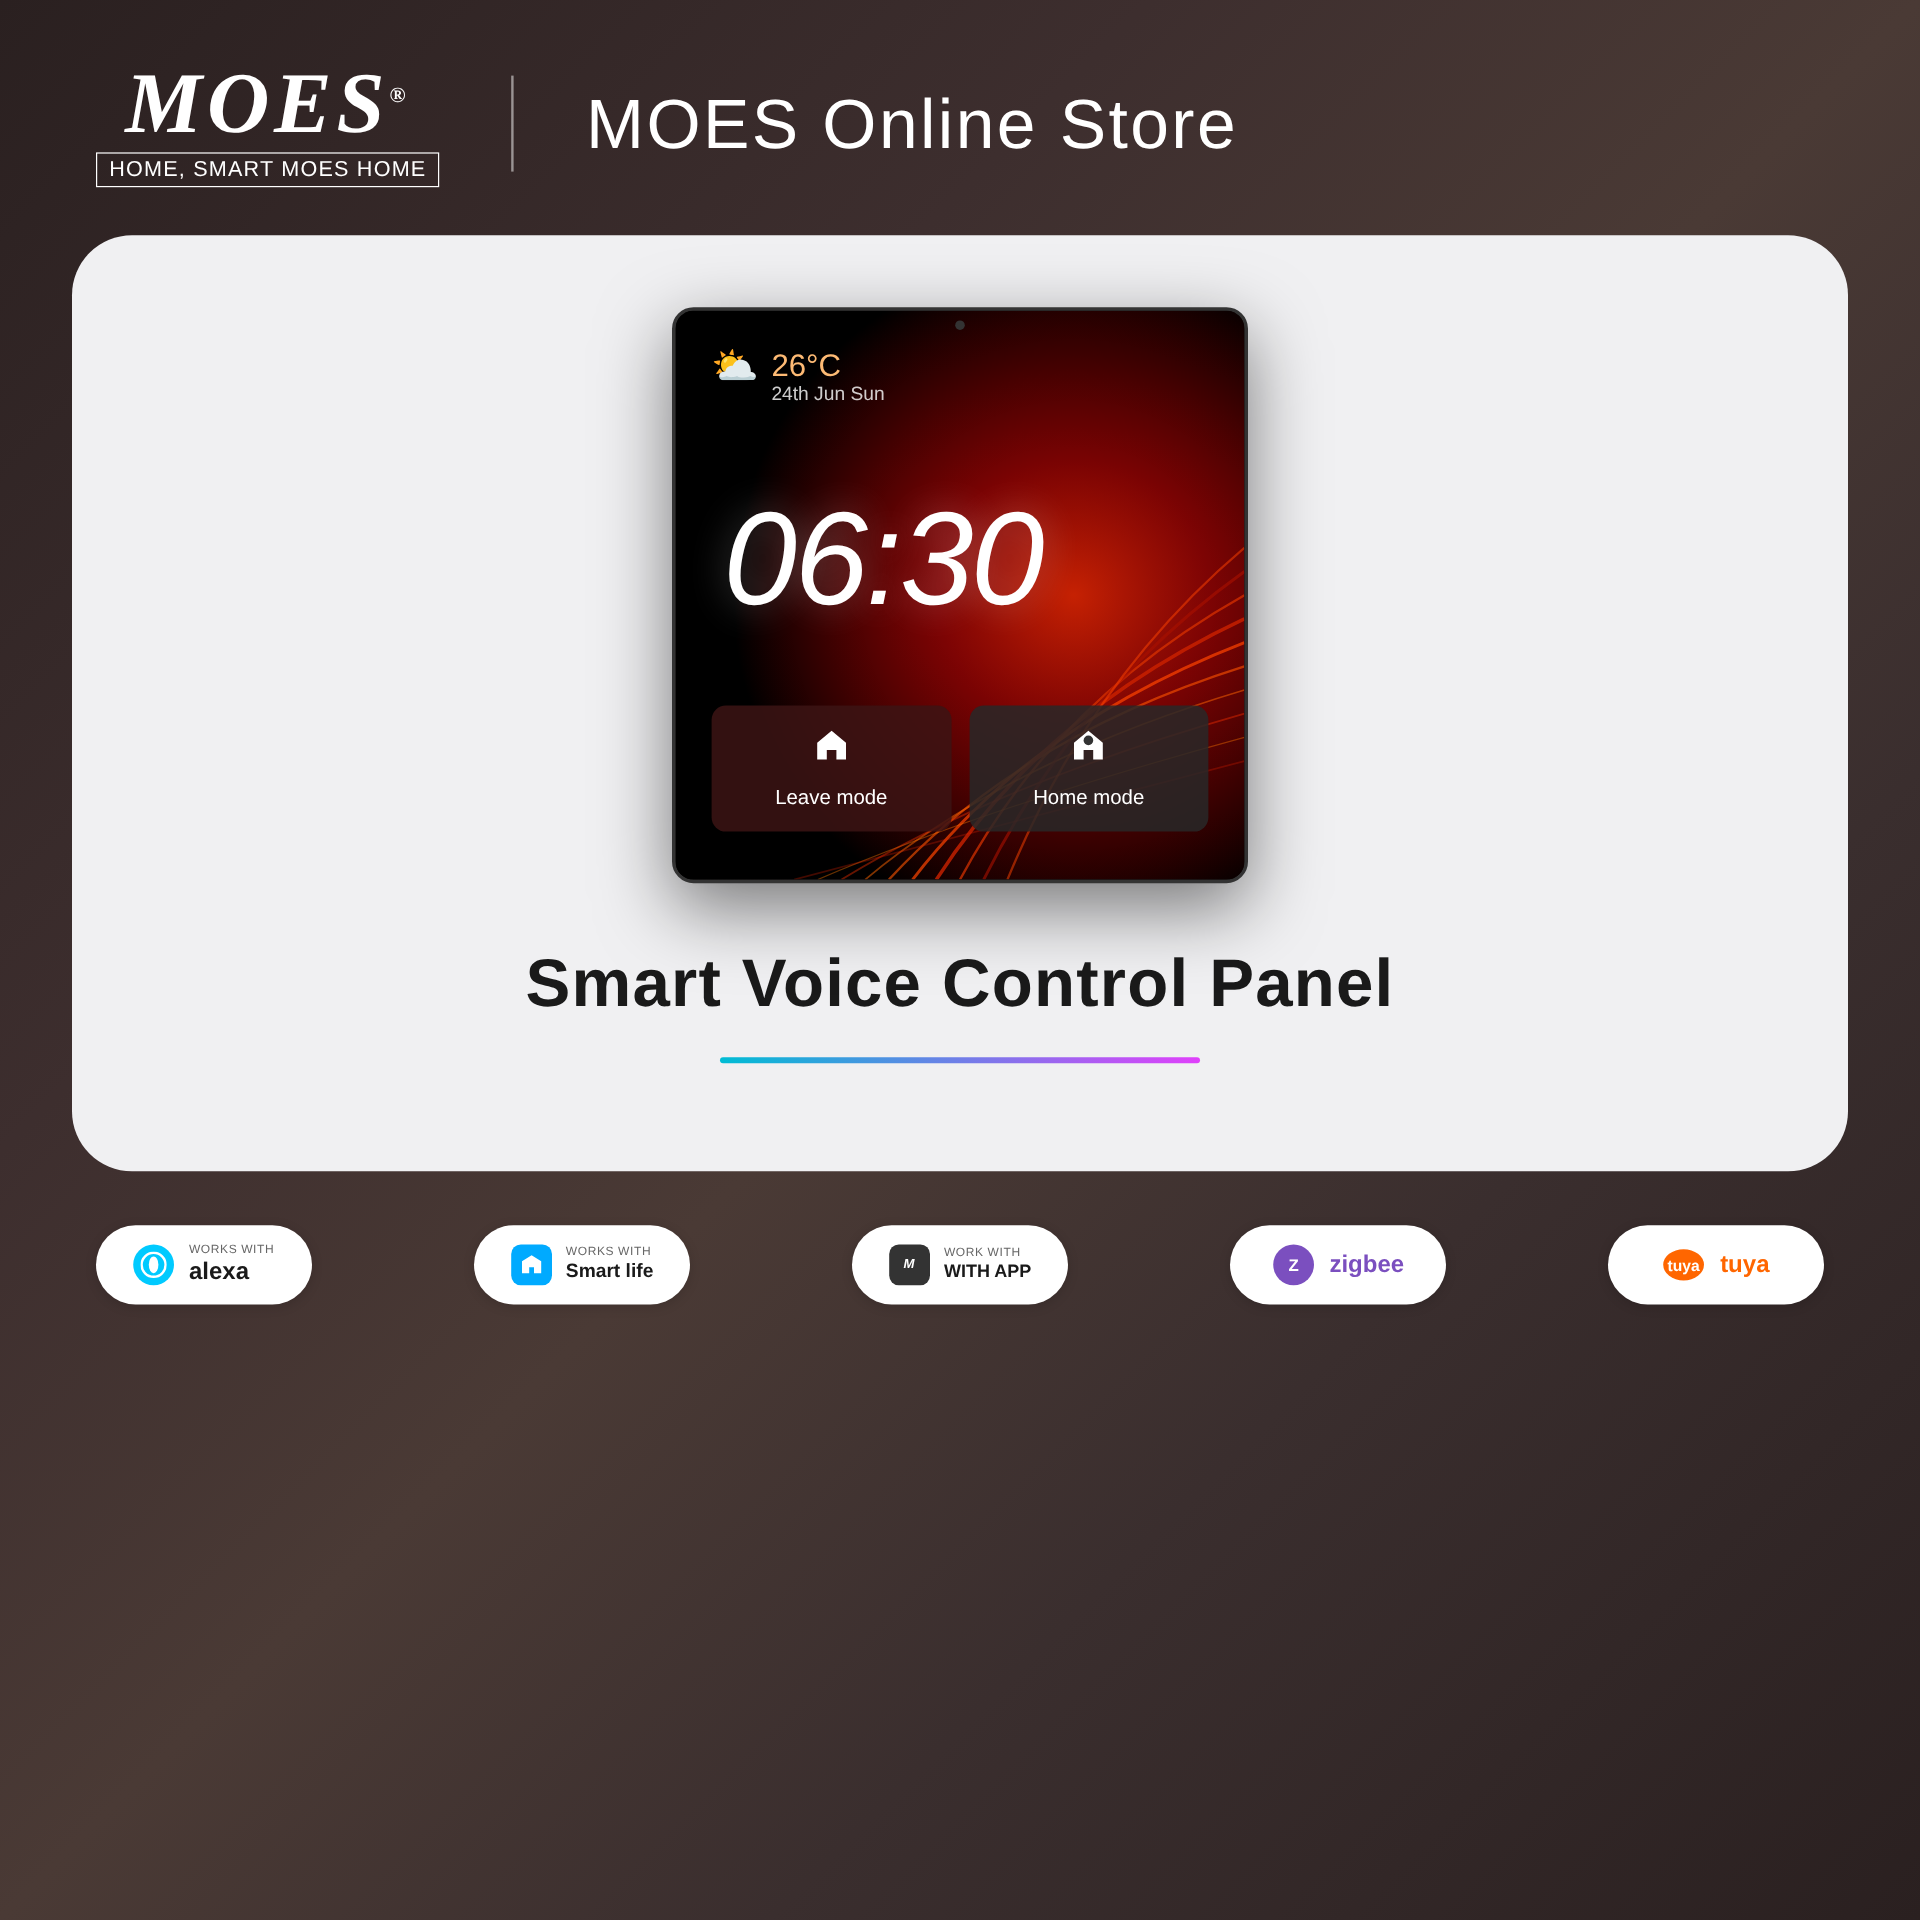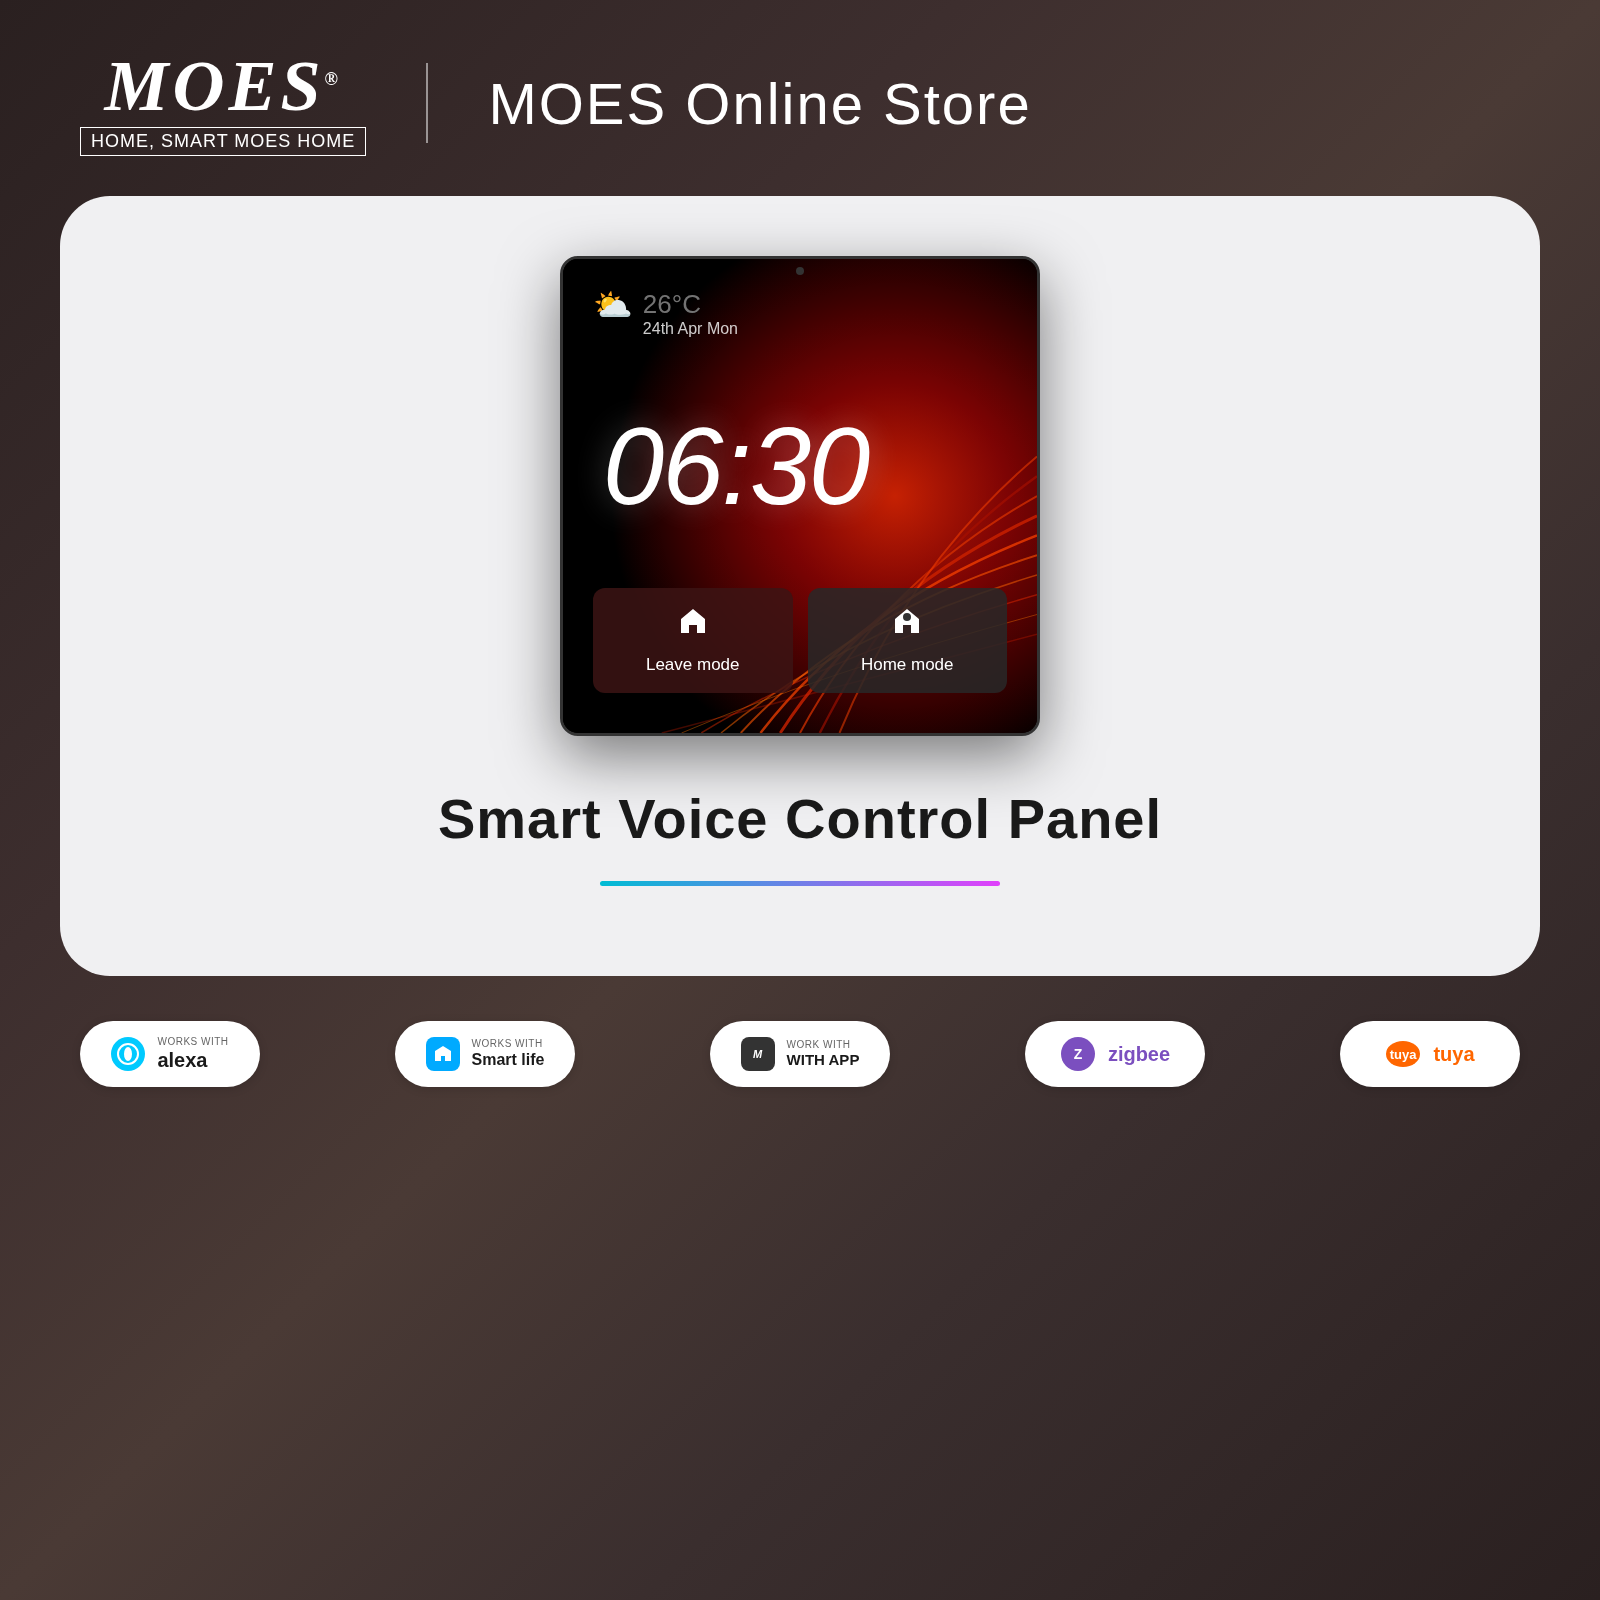--- a/index.html
+++ b/index.html
@@ -146,21 +146,21 @@
       line-height: 1;
     }
 
     .weather-info {
       display: flex;
       flex-direction: column;
     }
 
     .weather-temp {
       font-size: 26px;
-      color: #737373;
+      color: #fdba74;
       font-weight: 300;
     }
 
     .weather-date {
       font-size: 16px;
       color: rgba(255,255,255,0.8);
     }
 
     .clock-display {
       flex: 1;
@@ -379,21 +379,21 @@
       <path d="M280,480 Q350,310 480,200" stroke="#ff4400" stroke-width="2" fill="none" opacity="0.5"></path>
       <path d="M100,480 Q250,440 480,380" stroke="#dd2200" stroke-width="1.5" fill="none" opacity="0.3"></path>
     </svg>
 
     <div class="screen-content">
 
       <div class="weather-area">
         <div class="weather-icon">⛅</div>
         <div class="weather-info">
           <span class="weather-temp">26°C</span>
-          <span class="weather-date">24th Apr Mon</span>
+          <span class="weather-date">24th Jun Sun</span>
         </div>
       </div>
 
       <div class="clock-display">
         <div class="clock-time">06:30</div>
       </div>
 
       <div class="mode-buttons">
         <div class="mode-btn">
           <div class="mode-icon">

